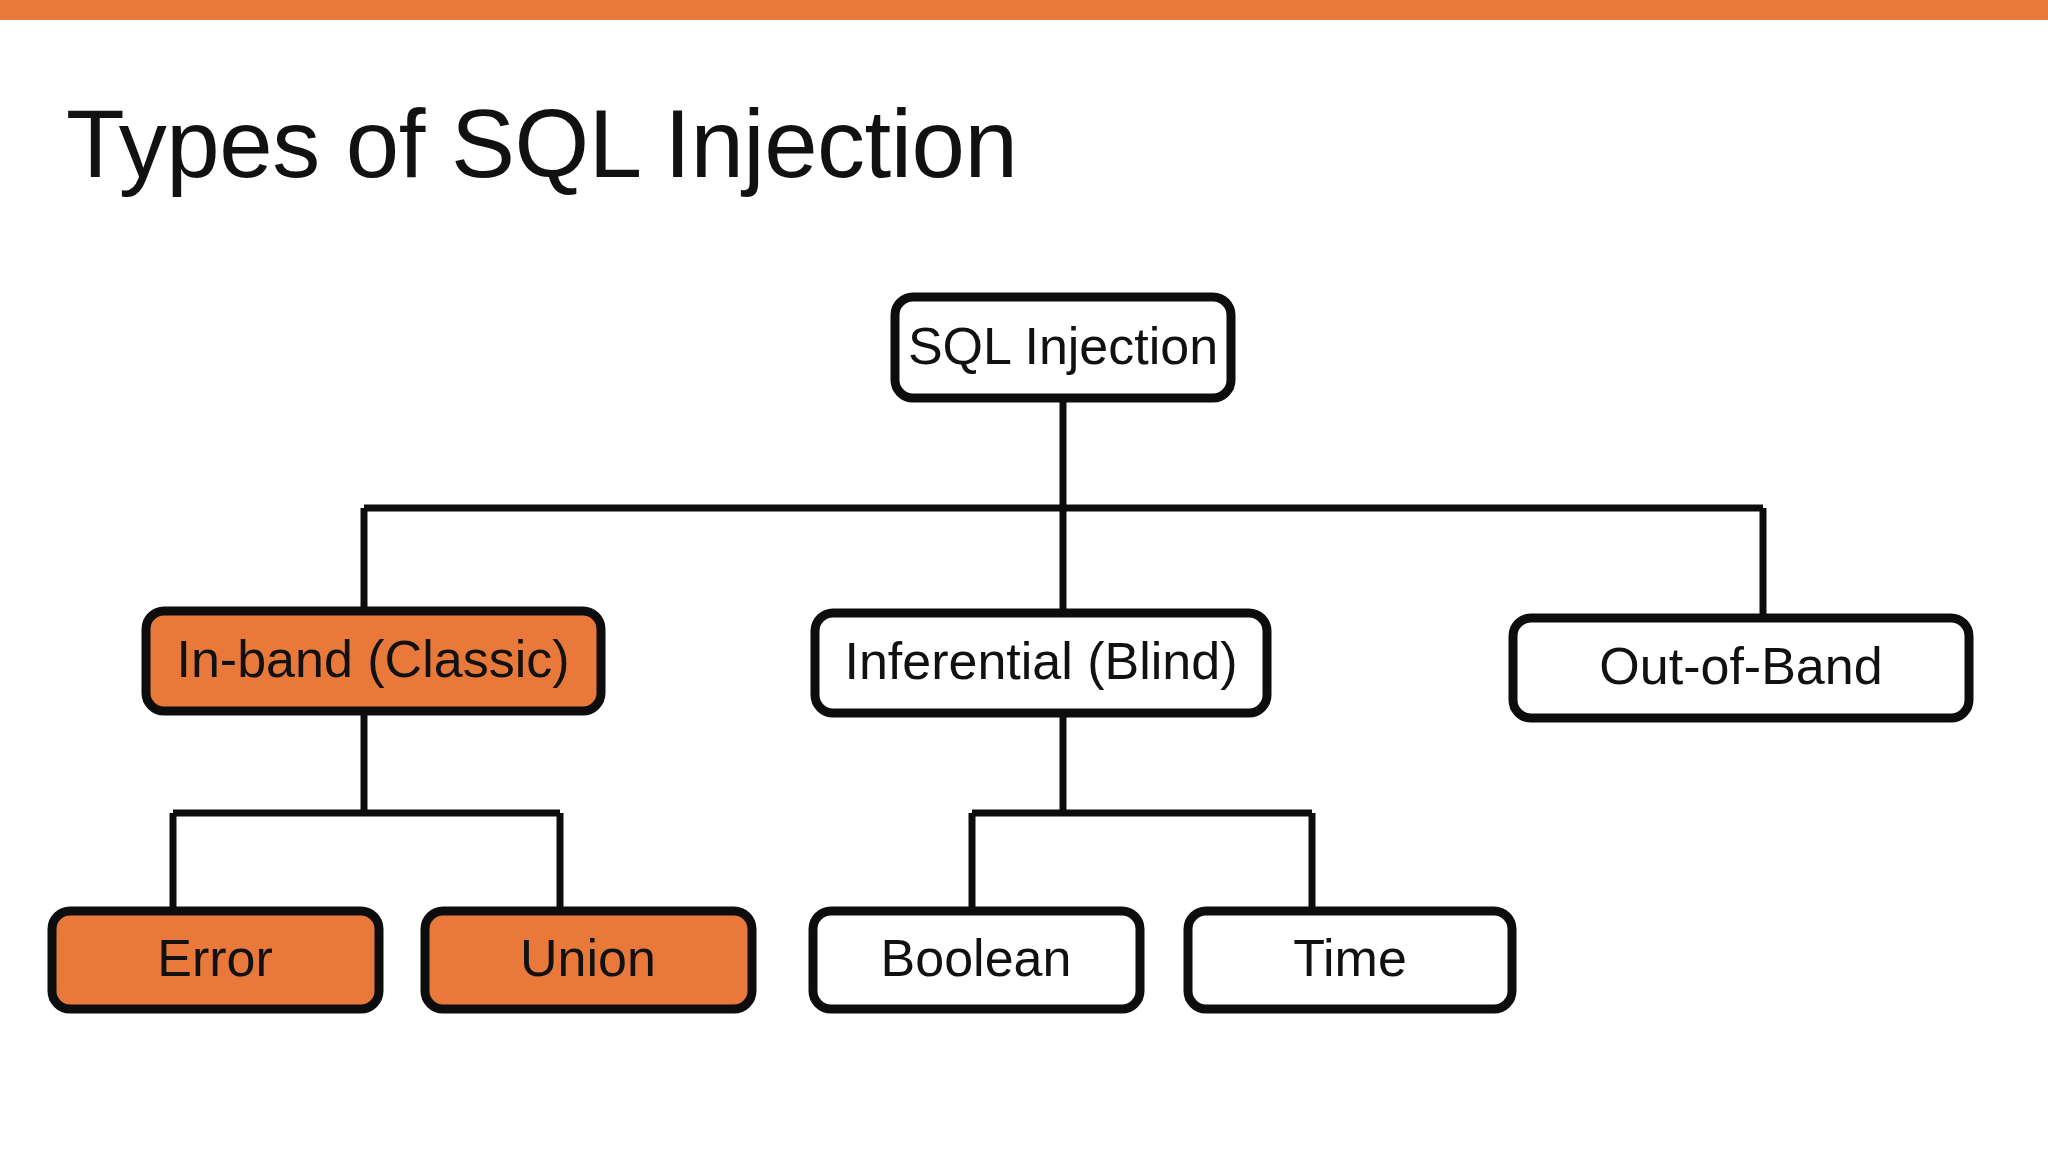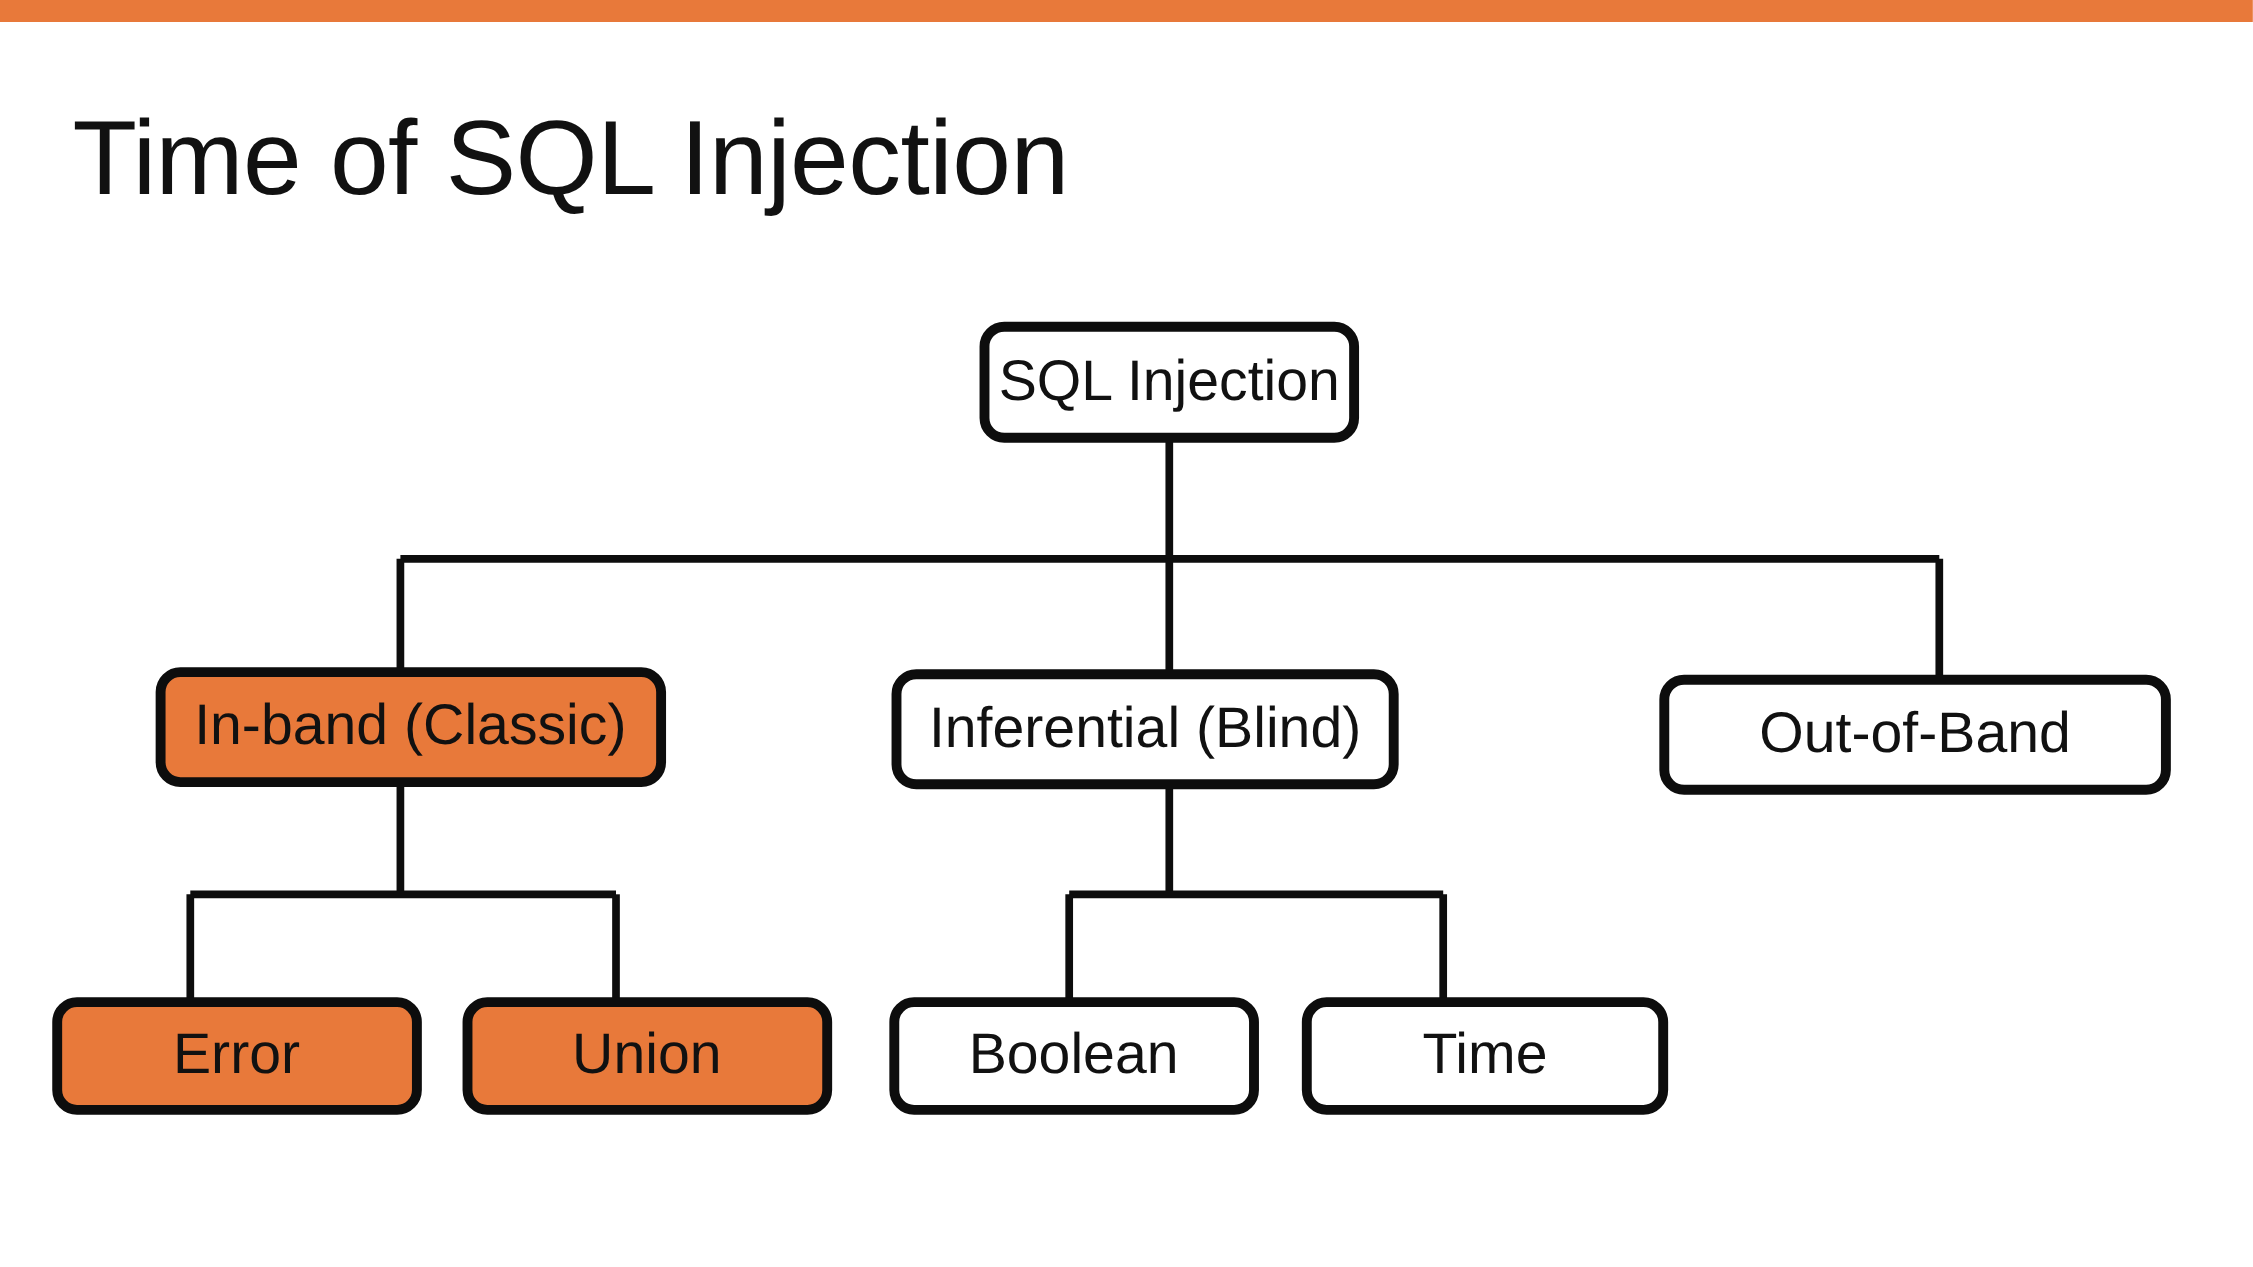--- a/index.html
+++ b/index.html
@@ -57,21 +57,21 @@
     stroke-width: 7;
     fill: none;
     stroke-linecap: butt;
   }
 </style>
 </head>
 <body>
 
 <div id="top-accent-bar"></div>
 
-<div id="slide-title">Time of SQL Injection</div>
+<div id="slide-title">Types of SQL Injection</div>
 
 <svg id="tree-diagram" viewBox="0 0 2048 1152" xmlns="http://www.w3.org/2000/svg">
 
   <g>
 
     <path class="connector" d="M 1063 398 L 1063 508"></path>
 
     <path class="connector" d="M 364 508 L 1763 508"></path>
 
     <path class="connector" d="M 364 508 L 364 611"></path>

